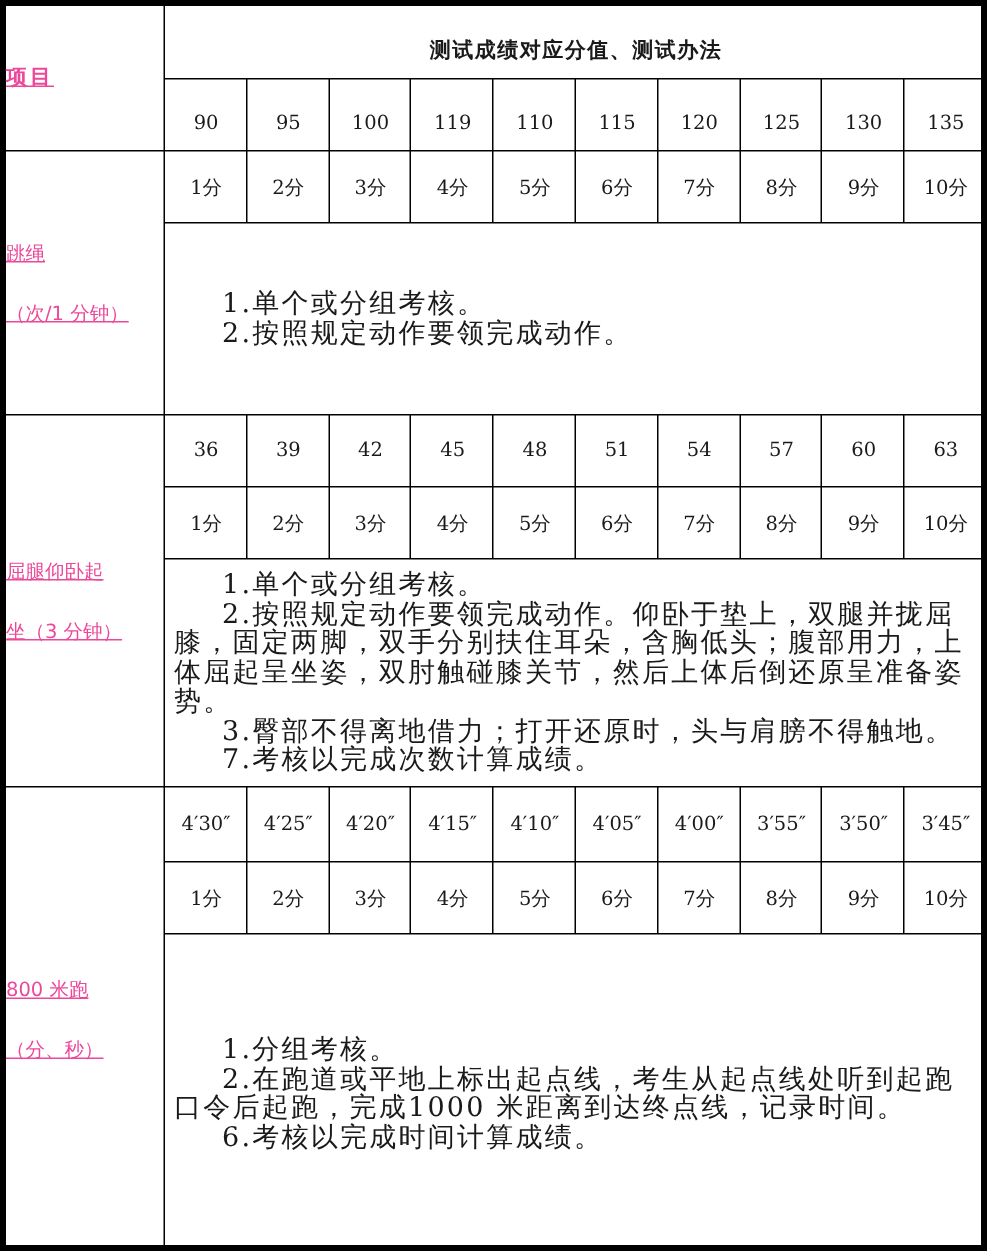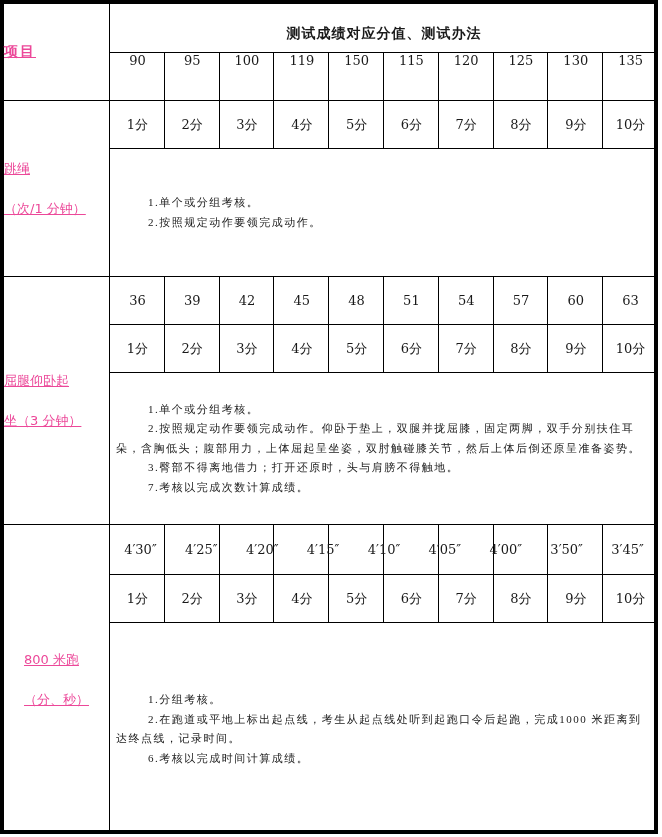--- a/index.html
+++ b/index.html
@@ -13,21 +13,21 @@
           font-size:13px; }
   .vline { position:absolute; background:#000; width:1px; }
   .hline { position:absolute; background:#000; height:1px; }
   .label-col { position:absolute; left:4px; width:105px; display:flex; flex-direction:column;
                align-items:flex-start; justify-content:center; font-family:"DejaVu Sans", sans-serif;
                font-size:13px; color:#ec4899;text-decoration:underline; }
   .label-col .l1 { margin-bottom:22px; }
   .title { font-family:"DejaVu Sans", sans-serif; font-weight:bold; font-size:14px; letter-spacing:1px; }
   .proj { font-family:"DejaVu Sans", sans-serif; font-weight:bold; font-size:14px; letter-spacing:2px; }
   .method { position:absolute; left:110px; width:548px; box-sizing:border-box; padding:0 8px 0 6px;
-            font-size:11px; line-height:19.5px; display:flex; flex-direction:column; justify-content:center;font-family:Liberation Serif, serif; }
+            font-size:18px; line-height:19.5px; display:flex; flex-direction:column; justify-content:center; }
   .method p { margin:0; text-indent:32px; letter-spacing:1.5px; }
   .row-cells { position:absolute; left:110px; width:548px; display:flex; }
   .row-cells .c { flex:1; display:flex; align-items:center; justify-content:center; font-size:13px; }
 </style>
 </head>
 <body>
 
 <div class="frame">
   <div class="outer"></div>
 
@@ -79,26 +79,26 @@
       <div class="vline" style="left: 438px; top: 524px; height: 98px;"></div>
       <div class="vline" style="left: 493px; top: 524px; height: 98px;"></div>
       <div class="vline" style="left: 547px; top: 524px; height: 98px;"></div>
       <div class="vline" style="left: 602px; top: 524px; height: 98px;"></div>
     </div>
 
   <div class="label-col" style="top:4px;height:96px;">
     <span class="proj">项目</span>
   </div>
   <div class="cell title" style="left:110px;top:4px;width:548px;height:48px;padding-top:12px;">测试成绩对应分值、测试办法</div>
-  <div class="row-cells" style="top:37px;height:47px;">
+  <div class="row-cells" style="top:59px;height:47px;">
     <div class="c">90</div>
     <div class="c">95</div>
     <div class="c">100</div>
     <div class="c">119</div>
-    <div class="c">150</div>
+    <div class="c">110</div>
     <div class="c">115</div>
     <div class="c">120</div>
     <div class="c">125</div>
     <div class="c">130</div>
     <div class="c">135</div>
   </div>
 
   <div class="label-col" style="top:101px;height:175px;">
     <span class="l1">跳绳</span>
     <span>（次/1 分钟）</span>
@@ -148,32 +148,33 @@
     <div class="c">9分</div>
     <div class="c">10分</div>
   </div>
   <div class="method" style="top:373px;height:151px;padding-top:0;">
     <p>1.单个或分组考核。</p>
     <p>2.按照规定动作要领完成动作。仰卧于垫上，双腿并拢屈膝，固定两脚，双手分别扶住耳朵，含胸低头；腹部用力，上体屈起呈坐姿，双肘触碰膝关节，然后上体后倒还原呈准备姿势。</p>
     <p>3.臀部不得离地借力；打开还原时，头与肩膀不得触地。</p>
     <p>7.考核以完成次数计算成绩。</p>
   </div>
 
-  <div class="label-col" style="top:525px;height:310px;padding-left:20px;">
+  <div class="label-col" style="top:525px;height:310px;">
     <span class="l1">800 米跑</span>
     <span>（分、秒）</span>
   </div>
   <div class="row-cells" style="top:525px;height:49px;">
     <div class="c">4′30″</div>
     <div class="c">4′25″</div>
     <div class="c">4′20″</div>
     <div class="c">4′15″</div>
     <div class="c">4′10″</div>
     <div class="c">4′05″</div>
     <div class="c">4′00″</div>
+    <div class="c">3′55″</div>
     <div class="c">3′50″</div>
     <div class="c">3′45″</div>
   </div>
   <div class="row-cells" style="top:575px;height:47px;">
     <div class="c">1分</div>
     <div class="c">2分</div>
     <div class="c">3分</div>
     <div class="c">4分</div>
     <div class="c">5分</div>
     <div class="c">6分</div>

